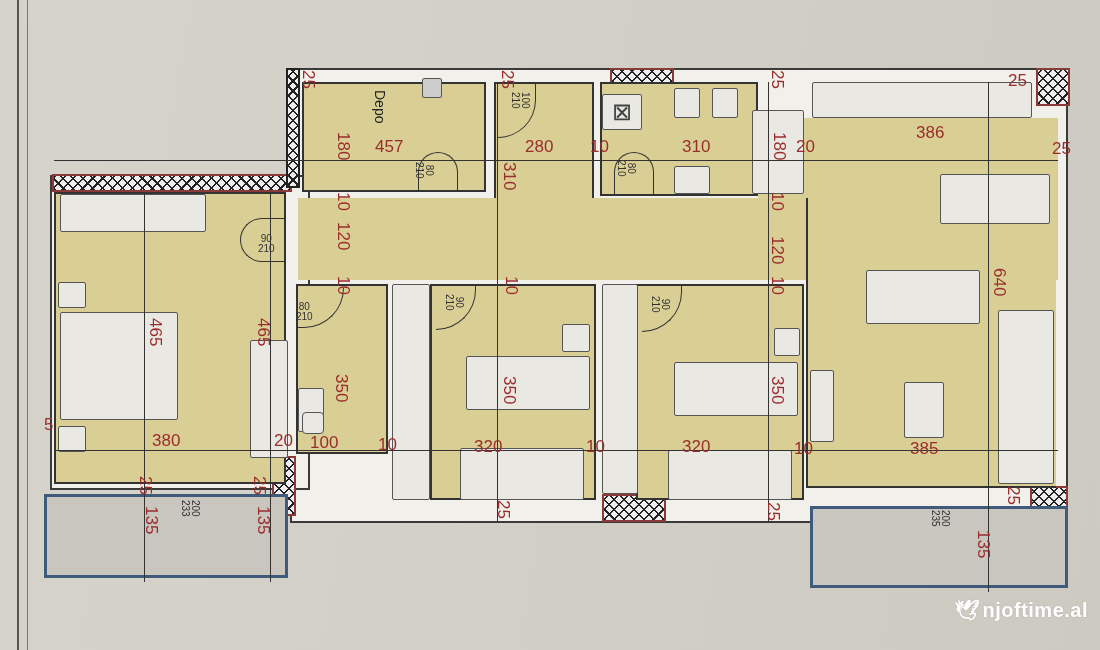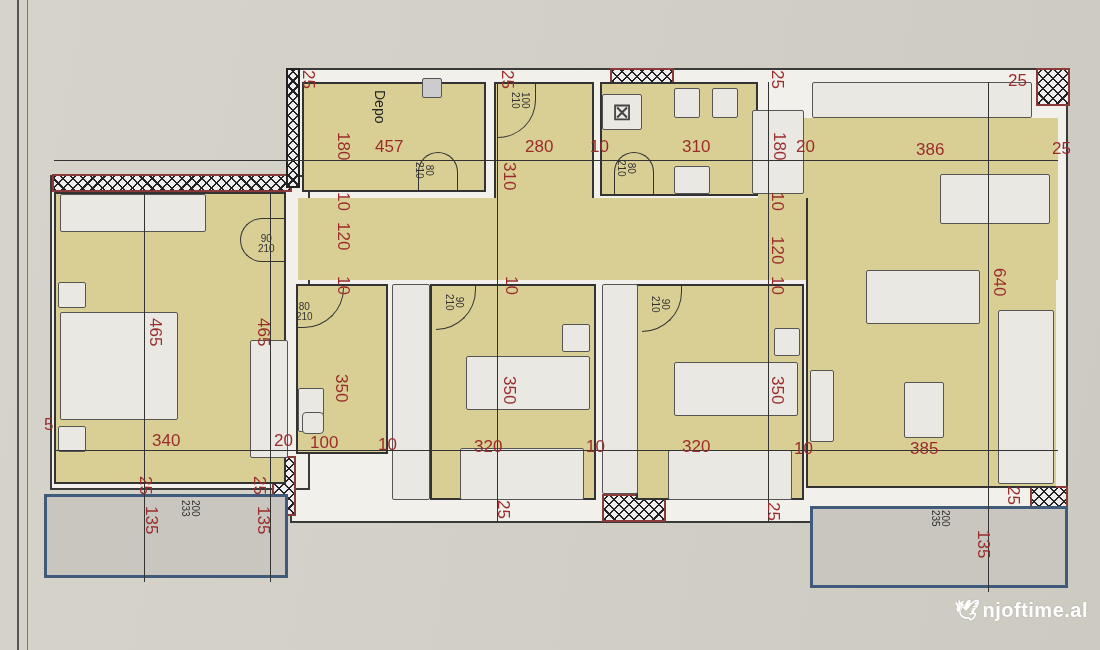--- a/index.html
+++ b/index.html
@@ -106,33 +106,33 @@
 <div class="dim v" style="left:352px;top:132px;">180</div>
 <div class="dim v" style="left:317px;top:70px;">25</div>
 <div class="dim" style="left:525px;top:138px;">280</div>
 <div class="dim v" style="left:518px;top:162px;">310</div>
 <div class="dim v" style="left:516px;top:70px;">25</div>
 <div class="dim" style="left:682px;top:138px;">310</div>
 <div class="dim v" style="left:788px;top:132px;">180</div>
 <div class="dim" style="left:590px;top:138px;">10</div>
 <div class="dim" style="left:796px;top:138px;">20</div>
 <div class="dim v" style="left:786px;top:70px;">25</div>
-<div class="dim" style="left:916px;top:141px;">386</div>
+<div class="dim" style="left:916px;top:124px;">386</div>
 <div class="dim" style="left:1052px;top:140px;">25</div>
 <div class="dim" style="left:1008px;top:72px;">25</div>
 
 <div class="dim v" style="left:352px;top:192px;">10</div>
 <div class="dim v" style="left:352px;top:222px;">120</div>
 <div class="dim v" style="left:352px;top:276px;">10</div>
 <div class="dim v" style="left:786px;top:192px;">10</div>
 <div class="dim v" style="left:786px;top:236px;">120</div>
 <div class="dim v" style="left:786px;top:276px;">10</div>
 <div class="dim v" style="left:520px;top:276px;">10</div>
 
-<div class="dim" style="left:152px;top:432px;">340</div>
+<div class="dim" style="left:152px;top:432px;">380</div>
 <div class="dim v" style="left:164px;top:318px;">465</div>
 <div class="dim v" style="left:272px;top:318px;">465</div>
 <div class="dim" style="left:44px;top:416px;">5</div>
 
 <div class="dim" style="left:310px;top:434px;">100</div>
 <div class="dim v" style="left:350px;top:374px;">350</div>
 <div class="dim" style="left:274px;top:432px;">20</div>
 <div class="dim" style="left:378px;top:436px;">10</div>
 
 <div class="dim" style="left:474px;top:438px;">320</div>

